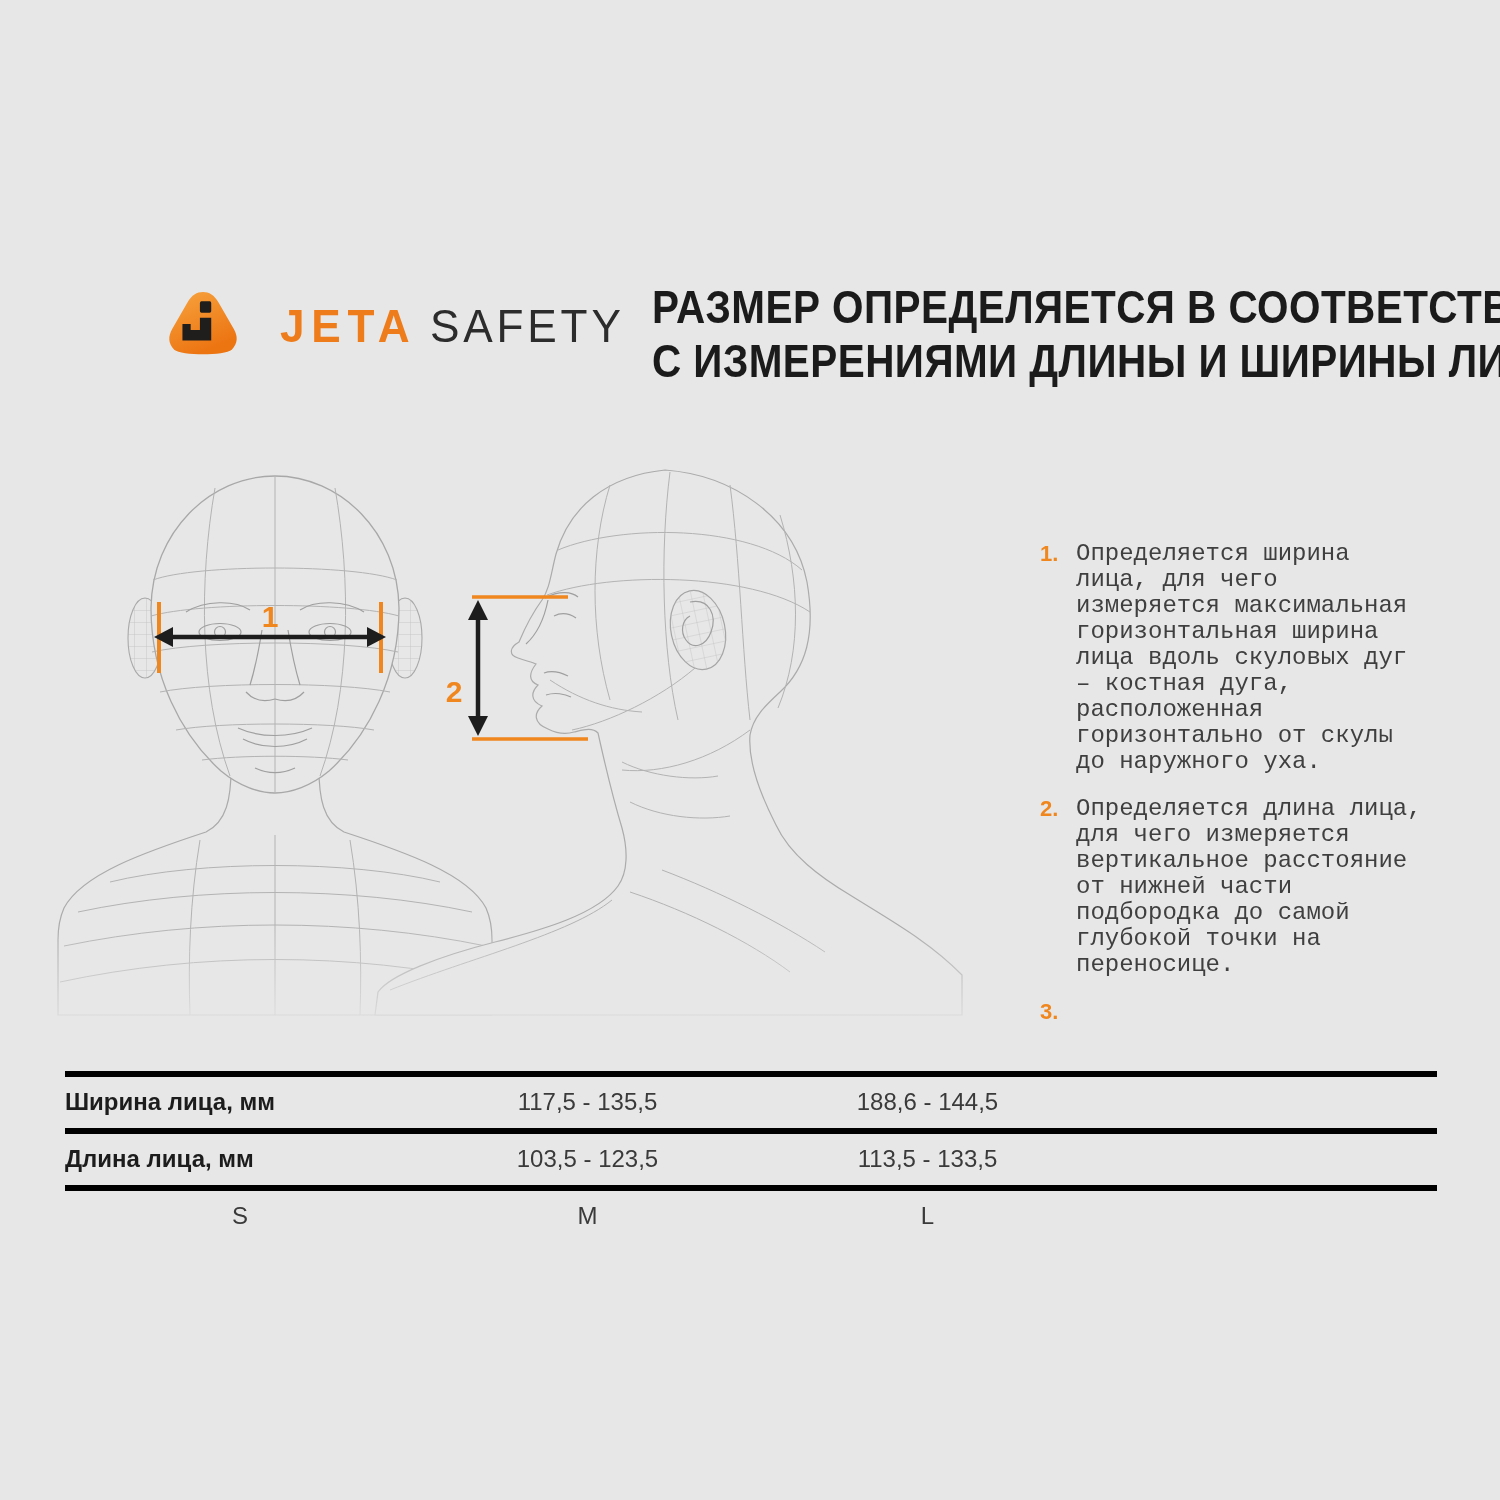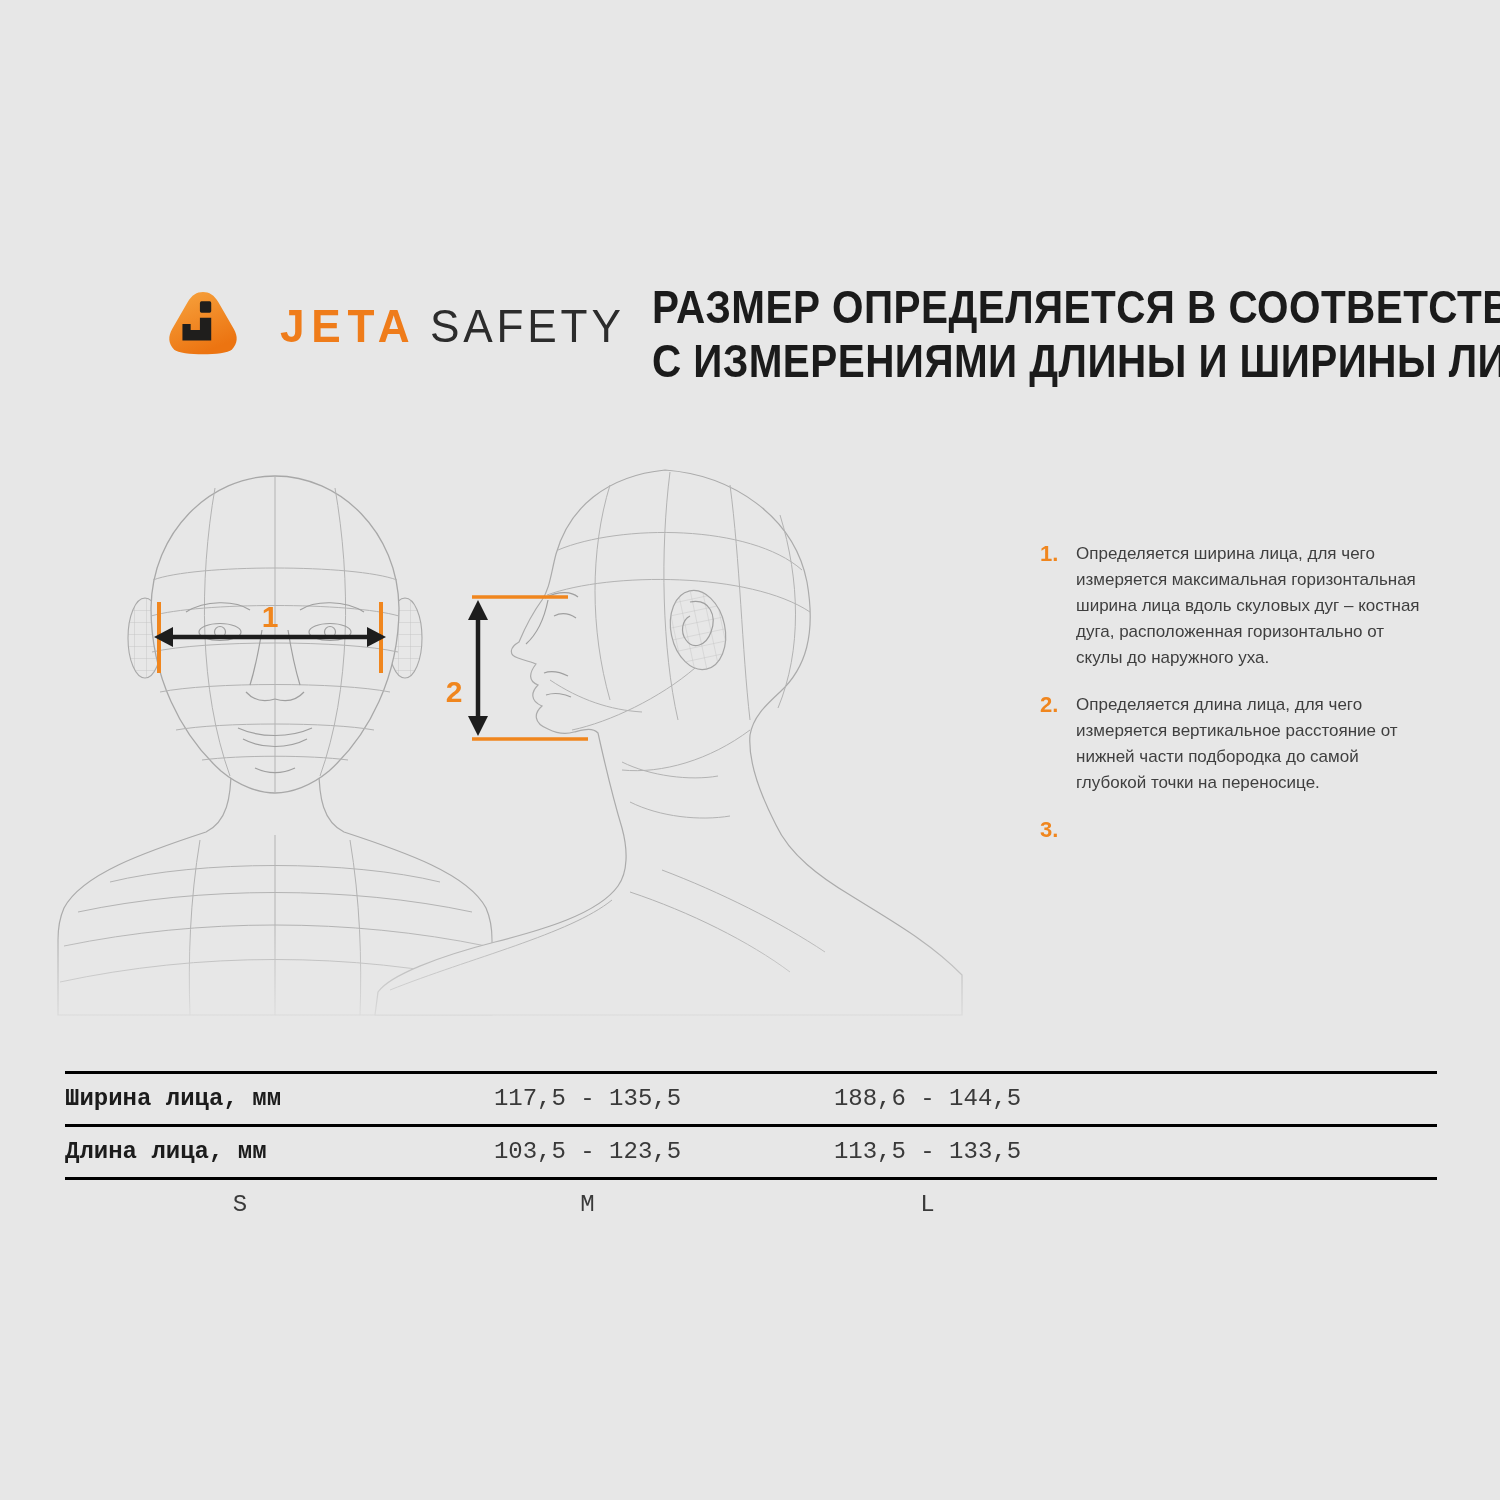--- a/index.html
+++ b/index.html
@@ -19,27 +19,27 @@
   
   .page-title{
     position:absolute;left:652px;top:280px;
     font-weight:700;font-size:46px;line-height:54px;color:#1b1b1b;
     letter-spacing:.5px;transform:scaleX(.88);transform-origin:left top;white-space:nowrap;
   }
   
   .steps{position:absolute;left:1040px;top:541px;width:400px;}
   .step{display:flex;margin-bottom:21px;}
   .step-num{width:36px;flex:0 0 36px;font-weight:700;font-size:22px;line-height:26px;color:#f0861e;}
-  .step-text{font-size:17px;line-height:26px;color:#3f3f3f;width:348px;}
+  .step-text{font-size:24px;line-height:26px;color:#3f3f3f;width:348px;font-family:Liberation Mono, monospace;}
   
   .figures{position:absolute;left:50px;top:430px;width:960px;height:610px;}
   
   .size-table{position:absolute;left:65px;top:1071px;width:1372px;font-size:24px;}
   .trow{display:grid;grid-template-columns:350px 345px 335px 1fr;
-    border-top:3px solid #000000;padding:11px 0 12px 0;align-items:center;font-family:Liberation Mono, monospace;}
+    border-top:6px solid #000000;padding:11px 0 12px 0;align-items:center;}
   .trow .tlabel{font-weight:700;color:#1c1c1c;}
   .trow .tval{color:#3a3a3a;text-align:center;}
 </style>
 </head>
 <body>
 
 <div class="brand">
   <svg class="brand-icon" viewBox="0 0 72 72" aria-hidden="true">
     <defs>
       <linearGradient id="triGrad" x1="0" y1="0" x2="0.45" y2="1">

